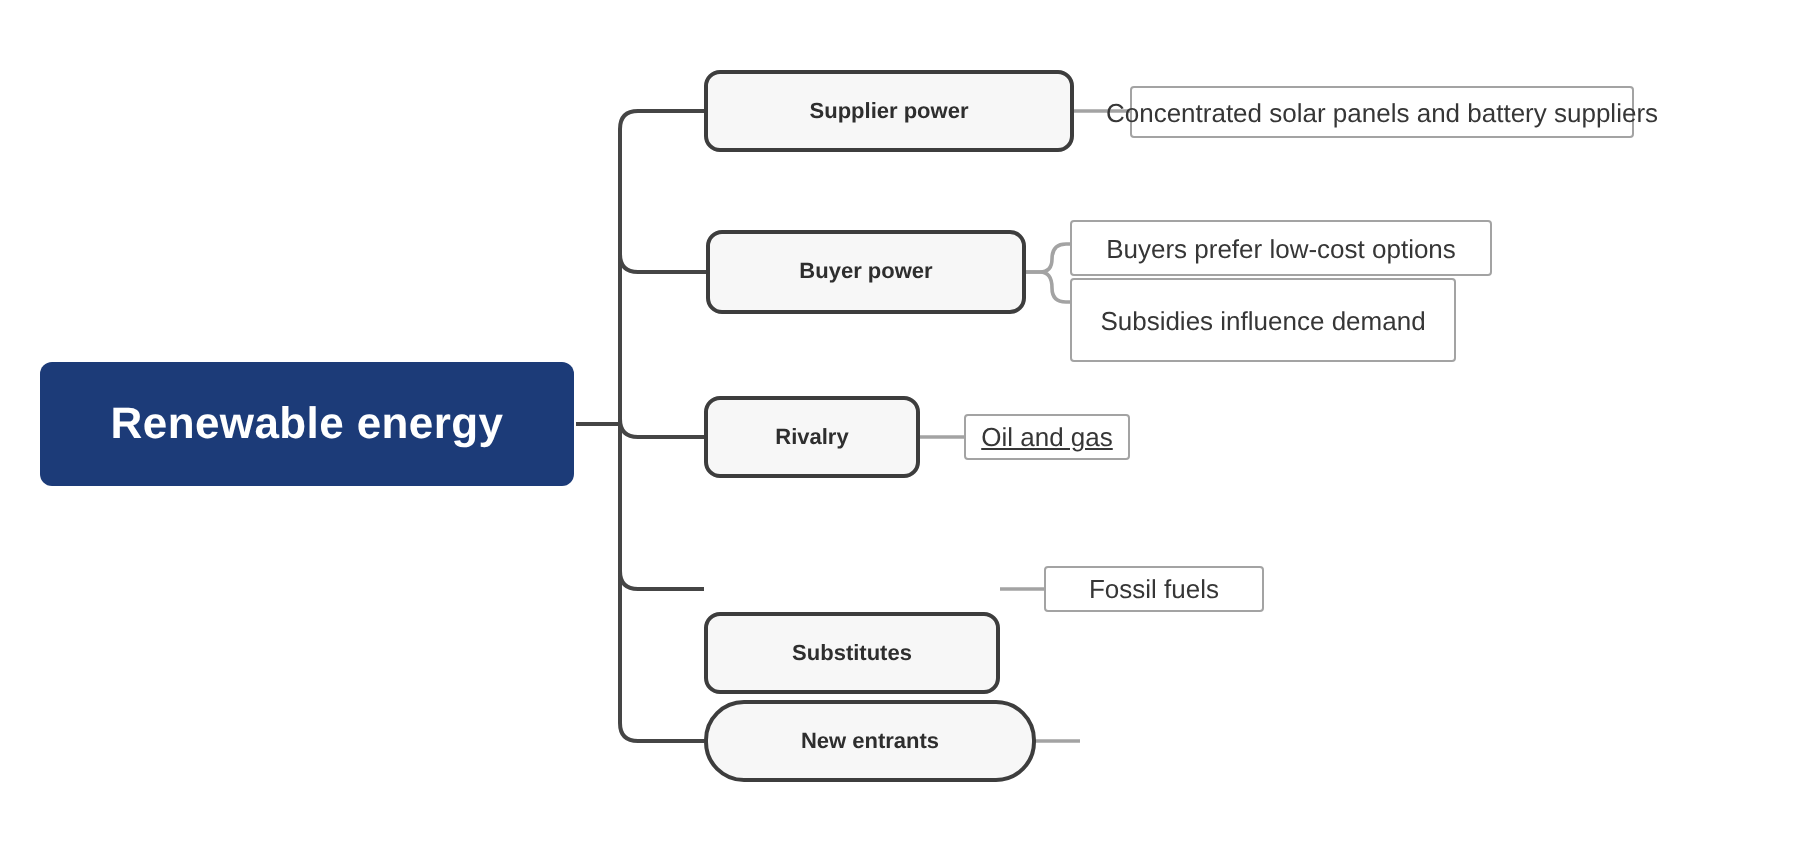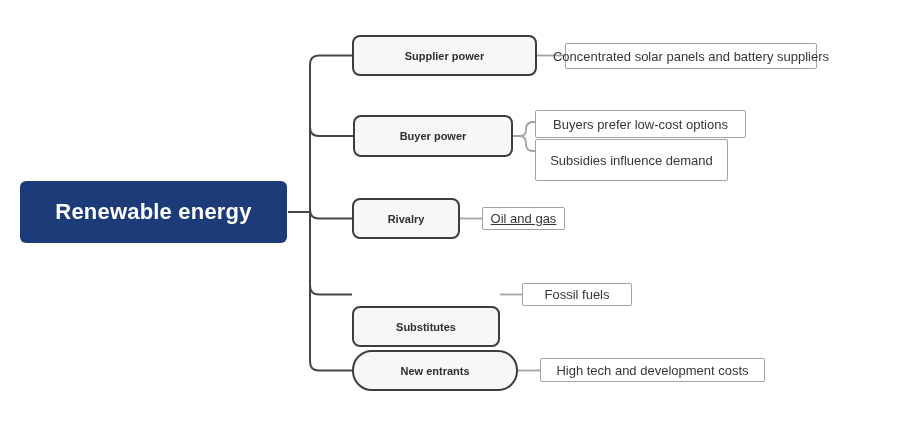--- a/index.html
+++ b/index.html
@@ -72,15 +72,14 @@
   <div id="b-buyer" class="node branch-node">Buyer power</div>
   <div id="b-rivalry" class="node branch-node">Rivalry</div>
   <div id="b-substitutes" class="node branch-node">Substitutes</div>
   <div id="b-newentrants" class="node branch-node">New entrants</div>
 
   <div id="l-supplier-0" class="node leaf-node">Concentrated solar panels and battery suppliers</div>
   <div id="l-buyer-0" class="node leaf-node">Buyers prefer low-cost options</div>
   <div id="l-buyer-1" class="node leaf-node">Subsidies influence demand</div>
   <div id="l-rivalry-0" class="node leaf-node">Oil and gas</div>
   <div id="l-substitutes-0" class="node leaf-node">Fossil fuels</div>
-  <div id="l-newentrants-0" class="node leaf-node">High tech and development costs</div>
 
 </div>
 
 </body></html>

